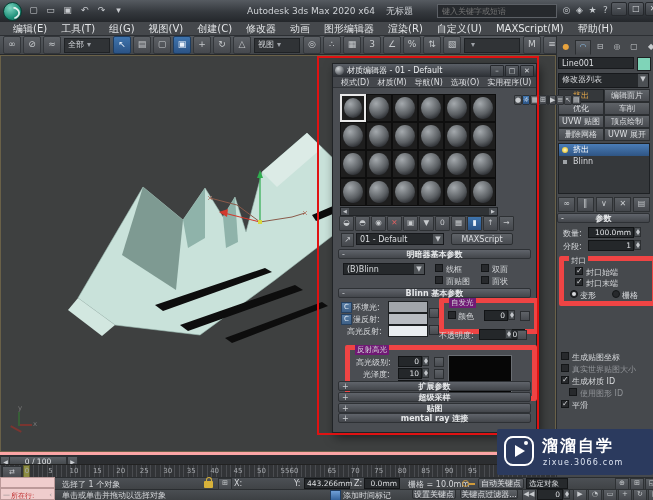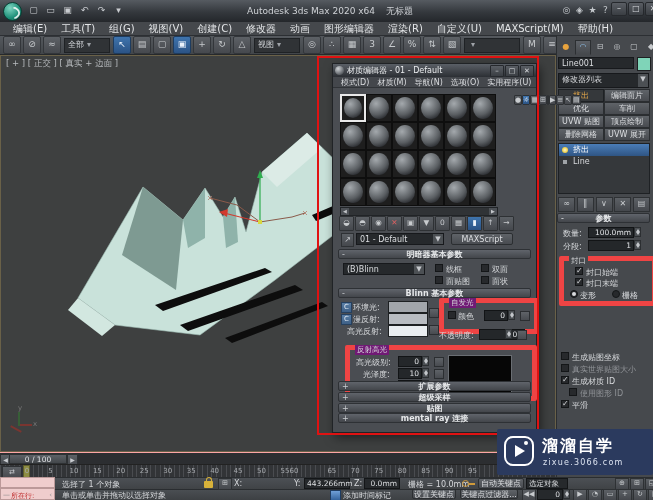--- a/index.html
+++ b/index.html
@@ -100,21 +100,21 @@
   .pbtn.pressed{background:#35383b;color:#e8aa4a;border-color:#1e2124}
   .stack{left:558px;top:143px;width:92px;height:51px;background:#35383b;border:1px solid #1e2124;box-sizing:border-box;overflow:hidden}
   .stkrow{position:relative;height:12px;font-size:8px;line-height:12px;color:#d7d9dc;padding-left:14px;white-space:nowrap}
   .stkrow.sel{background:linear-gradient(#4a7db8,#2f5584);color:#fff}
   .stkrow .bulb{position:absolute;left:3px;top:3px;width:6px;height:6px;border-radius:50%;background:radial-gradient(#fef6c8,#e8c93e 70%)}
   .stkrow .mdot{position:absolute;left:4px;top:4px;width:4px;height:4px;background:#9fa3a7}
   .stktools{left:558px;top:197px;width:92px;display:flex;justify-content:space-between}
   .stki{width:15px;height:13px;background:linear-gradient(#5c6065,#45484d);border:1px solid #2e3134;color:#c8cbce;font-size:8px;line-height:12px;text-align:center}
   .prollbar{position:absolute;left:557px;width:93px;height:10px;background:linear-gradient(#60646b,#43464b);border:1px solid #2e3135;border-radius:2px;color:#e6e8ea;font-size:8px;font-weight:bold;text-align:center;line-height:9px;box-sizing:border-box}
   
-  .tslider{left:0;top:452px;width:556px;height:12px;background:#2c2e31;border-top:1px solid #fca5a5;box-sizing:border-box}
+  .tslider{left:0;top:452px;width:556px;height:12px;background:#2c2e31;border-top:3px solid #fca5a5;box-sizing:border-box}
   .tsbtn{position:absolute;top:1px;width:9px;height:10px;background:linear-gradient(#5d6166,#46494e);border:1px solid #2e3134;color:#c9ccd0;font-size:6px;line-height:9px;text-align:center}
   .tshandle{position:absolute;left:9px;top:1px;width:58px;height:10px;background:linear-gradient(#5d6166,#43474b);border:1px solid #2e3134;color:#e2e4e7;font-size:7.5px;line-height:9px;text-align:center;box-sizing:border-box}
   .trackbar{left:0;top:464px;width:556px;height:13px;background:#323437;border-top:1px solid #222;box-sizing:border-box;
             background-image:repeating-linear-gradient(90deg,#4a4c50 0,#4a4c50 1px,transparent 1px,transparent 4.7px)}
   .tick{position:absolute;top:2px;width:14px;text-align:center;font-size:7px;color:#a6a9ad}
   .fmarker{position:absolute;left:23px;top:0;width:7px;height:13px;background:#8d8d42;border:1px solid #5e5e2c;box-sizing:border-box}
   .tbicon{position:absolute;left:2px;top:1px;width:18px;height:11px;background:linear-gradient(#5d6166,#46494e);border:1px solid #2e3134;color:#c9ccd0;font-size:7px;line-height:10px;text-align:center}
   
   .srow1{left:0;top:477px;width:653px;height:12px;background:linear-gradient(#4c5055,#404346);border-top:1px solid #2a2d30;box-sizing:border-box}
   .srow2{left:0;top:489px;width:653px;height:11px;background:linear-gradient(#4a4e52,#3d4043);border-top:1px solid #2a2d30;box-sizing:border-box}
@@ -149,20 +149,23 @@
         <span class="qabtn">▢</span>
         <span class="qabtn">▭</span>
         <span class="qabtn">▣</span>
         <span class="qabtn">↶</span>
         <span class="qabtn">↷</span>
         <span class="qabtn">▾</span>
       </div>
     <div class="abs wintitle">
       <span>Autodesk 3ds Max 2020 x64</span>
       <span style="margin-left:8px">无标题</span>
+    </div>
+    <div class="abs search">
+      <input placeholder="键入关键字或短语" style="">
     </div>
     <div class="abs ic" id="ic">
         <span class="icbtn">◎</span>
         <span class="icbtn">◈</span>
         <span class="icbtn">★</span>
         <span class="icbtn">?</span>
       </div>
     <div class="abs winctl" id="winctl">
         <span class="wctl">–</span>
         <span class="wctl">□</span>
@@ -210,21 +213,20 @@
       <span class="tbi">M</span>
       <span class="tbi">≡</span>
       <span class="tbi">▤</span>
       <span class="tbi">▭</span>
       <span class="tbi">≋</span>
       <span class="tbi">⊞</span>
       <span class="tbi active">◉</span>
     </div>
 
   <div class="abs viewport"></div>
-  <div class="abs vplabel">[ + ] [ 正交 ] [ 真实 + 边面 ]</div>
 
   <svg class="abs" style="left:60px;top:120px;z-index:2" width="300" height="235" viewBox="0 0 300 235">
     <polygon points="18,178 83,67 123,100 145,68 163,97 175,77 186,112 202,52 247,13 280,45 280,110 215,160 140,215 55,205" fill="#c9e2da" stroke="#9fbdb5" stroke-width="0.6"></polygon>
     <polygon points="83,67 123,100 116,170 62,135" fill="#7e9a92"></polygon>
     <polygon points="123,100 145,68 145,118 128,128" fill="#8fb3aa"></polygon>
     <polygon points="163,97 175,77 178,122 166,128" fill="#8fb3aa"></polygon>
     <polygon points="202,52 247,13 262,28 217,67" fill="#dcebe6"></polygon>
     <polygon points="18,178 55,205 42,216 8,190" fill="#d2e7e0"></polygon>
     <polygon points="95,185 205,148 212,152 103,191" fill="#0d0d0d"></polygon>
     <polygon points="120,205 235,165 243,170 128,211" fill="#0d0d0d"></polygon>
@@ -407,21 +409,21 @@
       <div class="pbtn">编辑面片</div>
       <div class="pbtn">优化</div>
       <div class="pbtn">车削</div>
       <div class="pbtn">UVW 贴图</div>
       <div class="pbtn">顶点绘制</div>
       <div class="pbtn">删除网格</div>
       <div class="pbtn">UVW 展开</div>
     </div>
   <div class="abs stack" id="stack">
       <div class="stkrow sel"><span class="bulb"></span><span class="">挤出</span></div>
-      <div class="stkrow"><span class="mdot"></span><span class="">Line</span></div>
+      <div class="stkrow"><span class="mdot"></span><span class="">Blinn</span></div>
     </div>
   <div class="abs stktools" id="stktools">
       <span class="stki">∞</span>
       <span class="stki">‖</span>
       <span class="stki">∨</span>
       <span class="stki">✕</span>
       <span class="stki">▤</span>
     </div>
 
   <div class="prollbar" style="top:213px">

